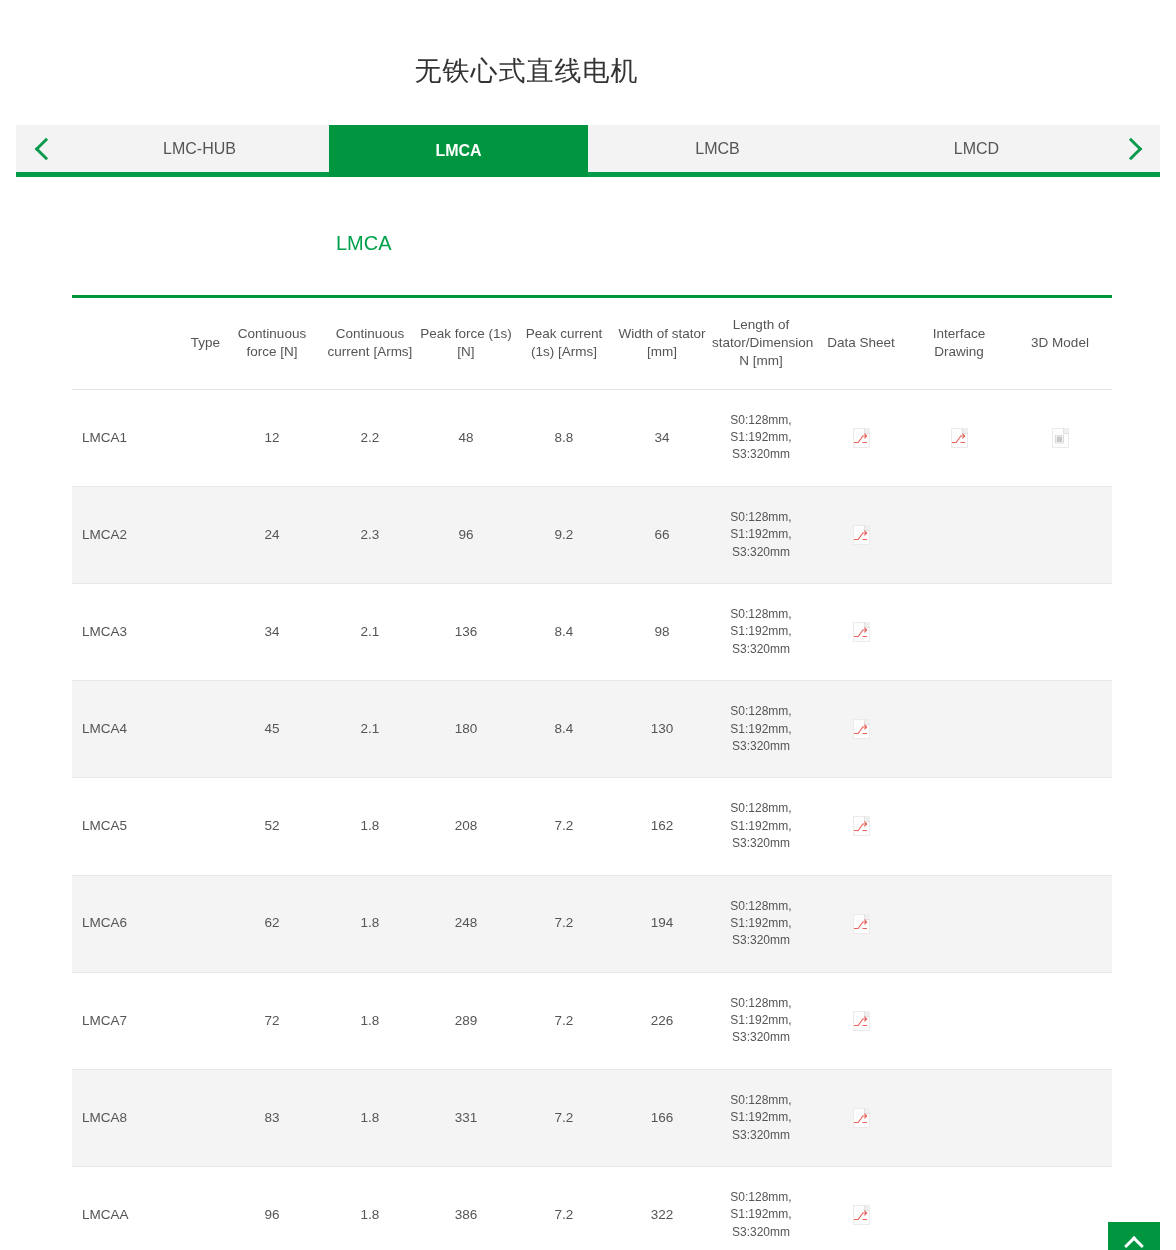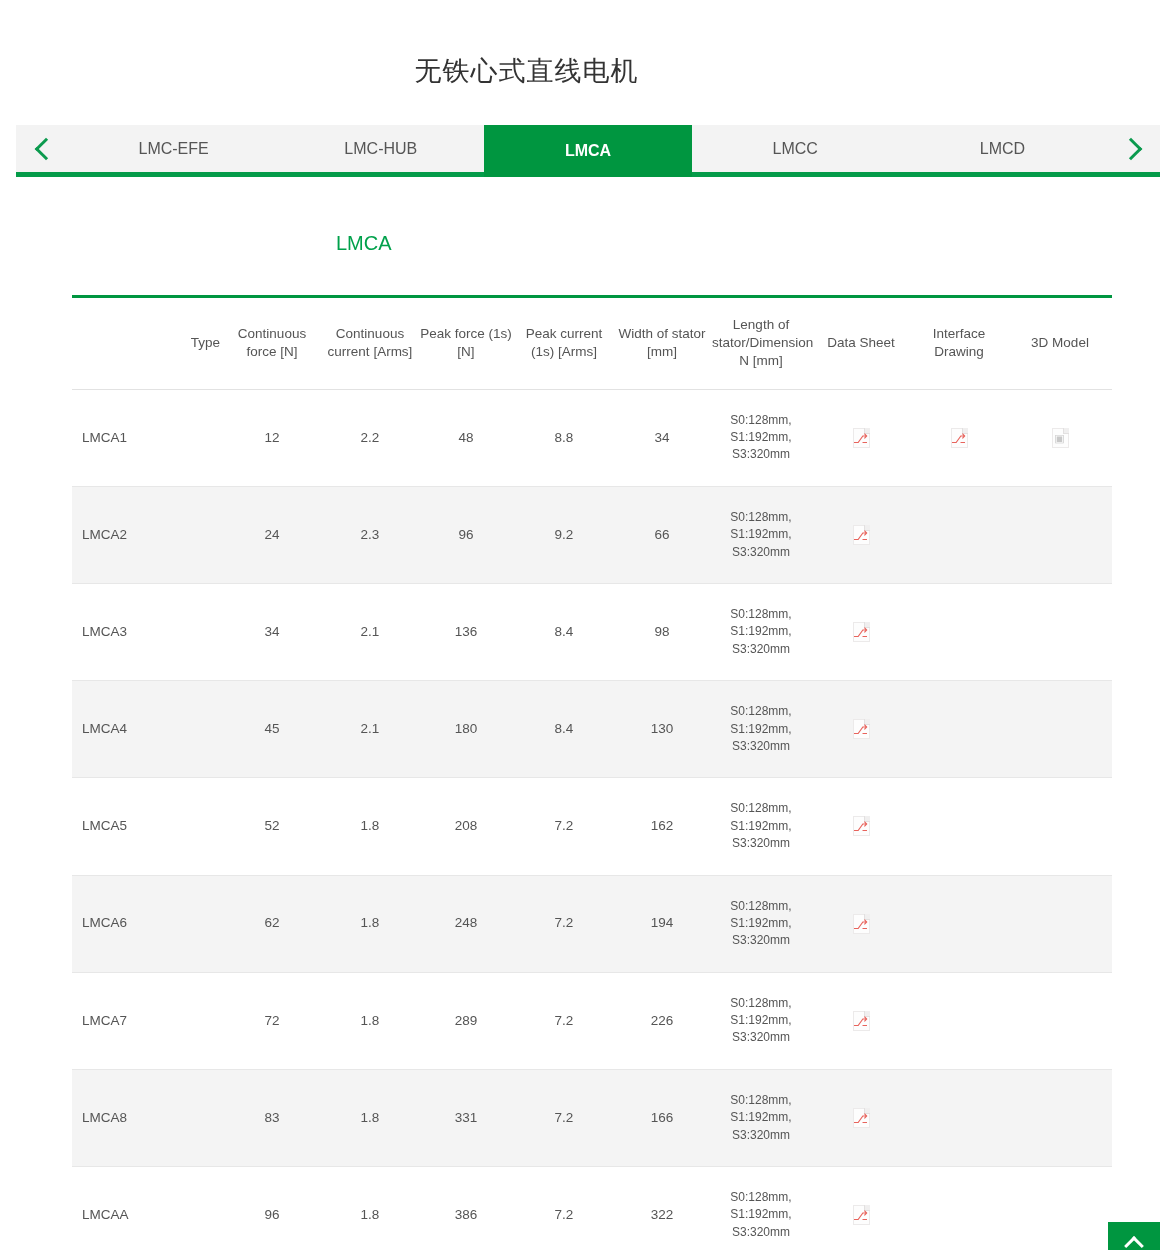--- a/index.html
+++ b/index.html
@@ -215,24 +215,23 @@
 
   <div class="page-title">无铁心式直线电机</div>
 
   <div class="panel"></div>
 
   <div class="tabbar">
     <div class="tab-arrow">
       <span class="chev left"></span>
     </div>
     <div class="tabs" id="tabs-container">
-        <div class="tab">LMC-EFE</div>
         <div class="tab">LMC-HUB</div>
         <div class="tab active">LMCA</div>
-        <div class="tab">LMCC</div>
+        <div class="tab">LMCB</div>
         <div class="tab">LMCD</div>
       </div>
     <div class="tab-arrow">
       <span class="chev right"></span>
     </div>
   </div>
 
   <div class="content">
     <div class="section-title">LMCA</div>
 

